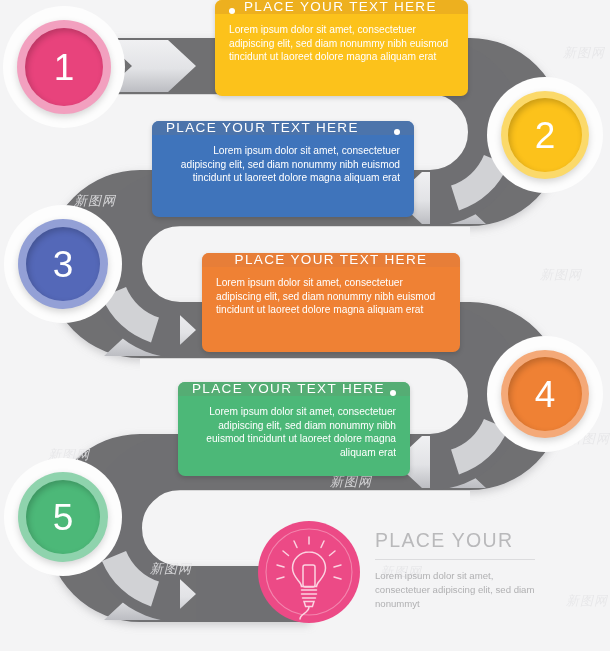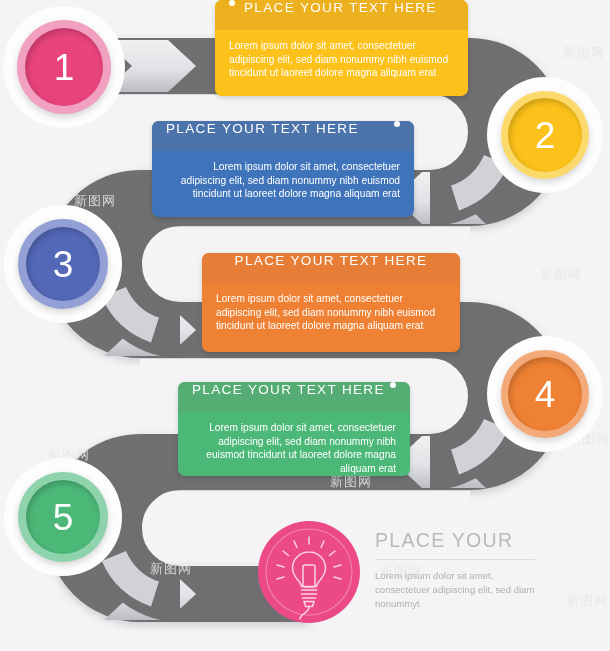--- a/index.html
+++ b/index.html
@@ -13,38 +13,39 @@
   #stage{position:absolute;inset:0;width:610px;height:651px;overflow:hidden;}
 
   
   #ribbon{position:absolute;left:0;top:0;width:610px;height:651px;}
 
   
   .wm{
     position:absolute;color:#e6e6e8;font-size:13px;letter-spacing:1px;
     font-family:"DejaVu Sans",sans-serif;opacity:.85;pointer-events:none;
     transform:rotate(0deg);
+    font-style:italic;
   }
 
   
   .circ{
     position:absolute;border-radius:50%;
     display:flex;align-items:center;justify-content:center;
     color:#ffffff;font-size:37px;font-weight:300;
     font-family:"Liberation Sans",sans-serif;
     line-height:1;
   }
   .ring{position:absolute;border-radius:50%;}
   .glow{position:absolute;border-radius:50%;background:#fdfdfd;}
 
   
   .panel{position:absolute;border-radius:7px;overflow:hidden;
          box-shadow:0 2px 5px rgba(0,0,0,.16);}
   .panel .hd{
-    height:30px;display:flex;align-items:flex-start;
+    height:14px;display:flex;align-items:flex-end;
     color:#ffffff;font-size:13.5px;letter-spacing:1.35px;
     font-family:"Liberation Sans",sans-serif;
     padding:0 14px;box-sizing:border-box;
   }
   .panel .hd .ttl{flex:0 0 auto;}
   .panel .bd{
     padding:9px 14px 12px 14px;
     color:#ffffff;font-size:10.2px;line-height:13.6px;
     font-family:"Liberation Sans",sans-serif;
     box-sizing:border-box;

